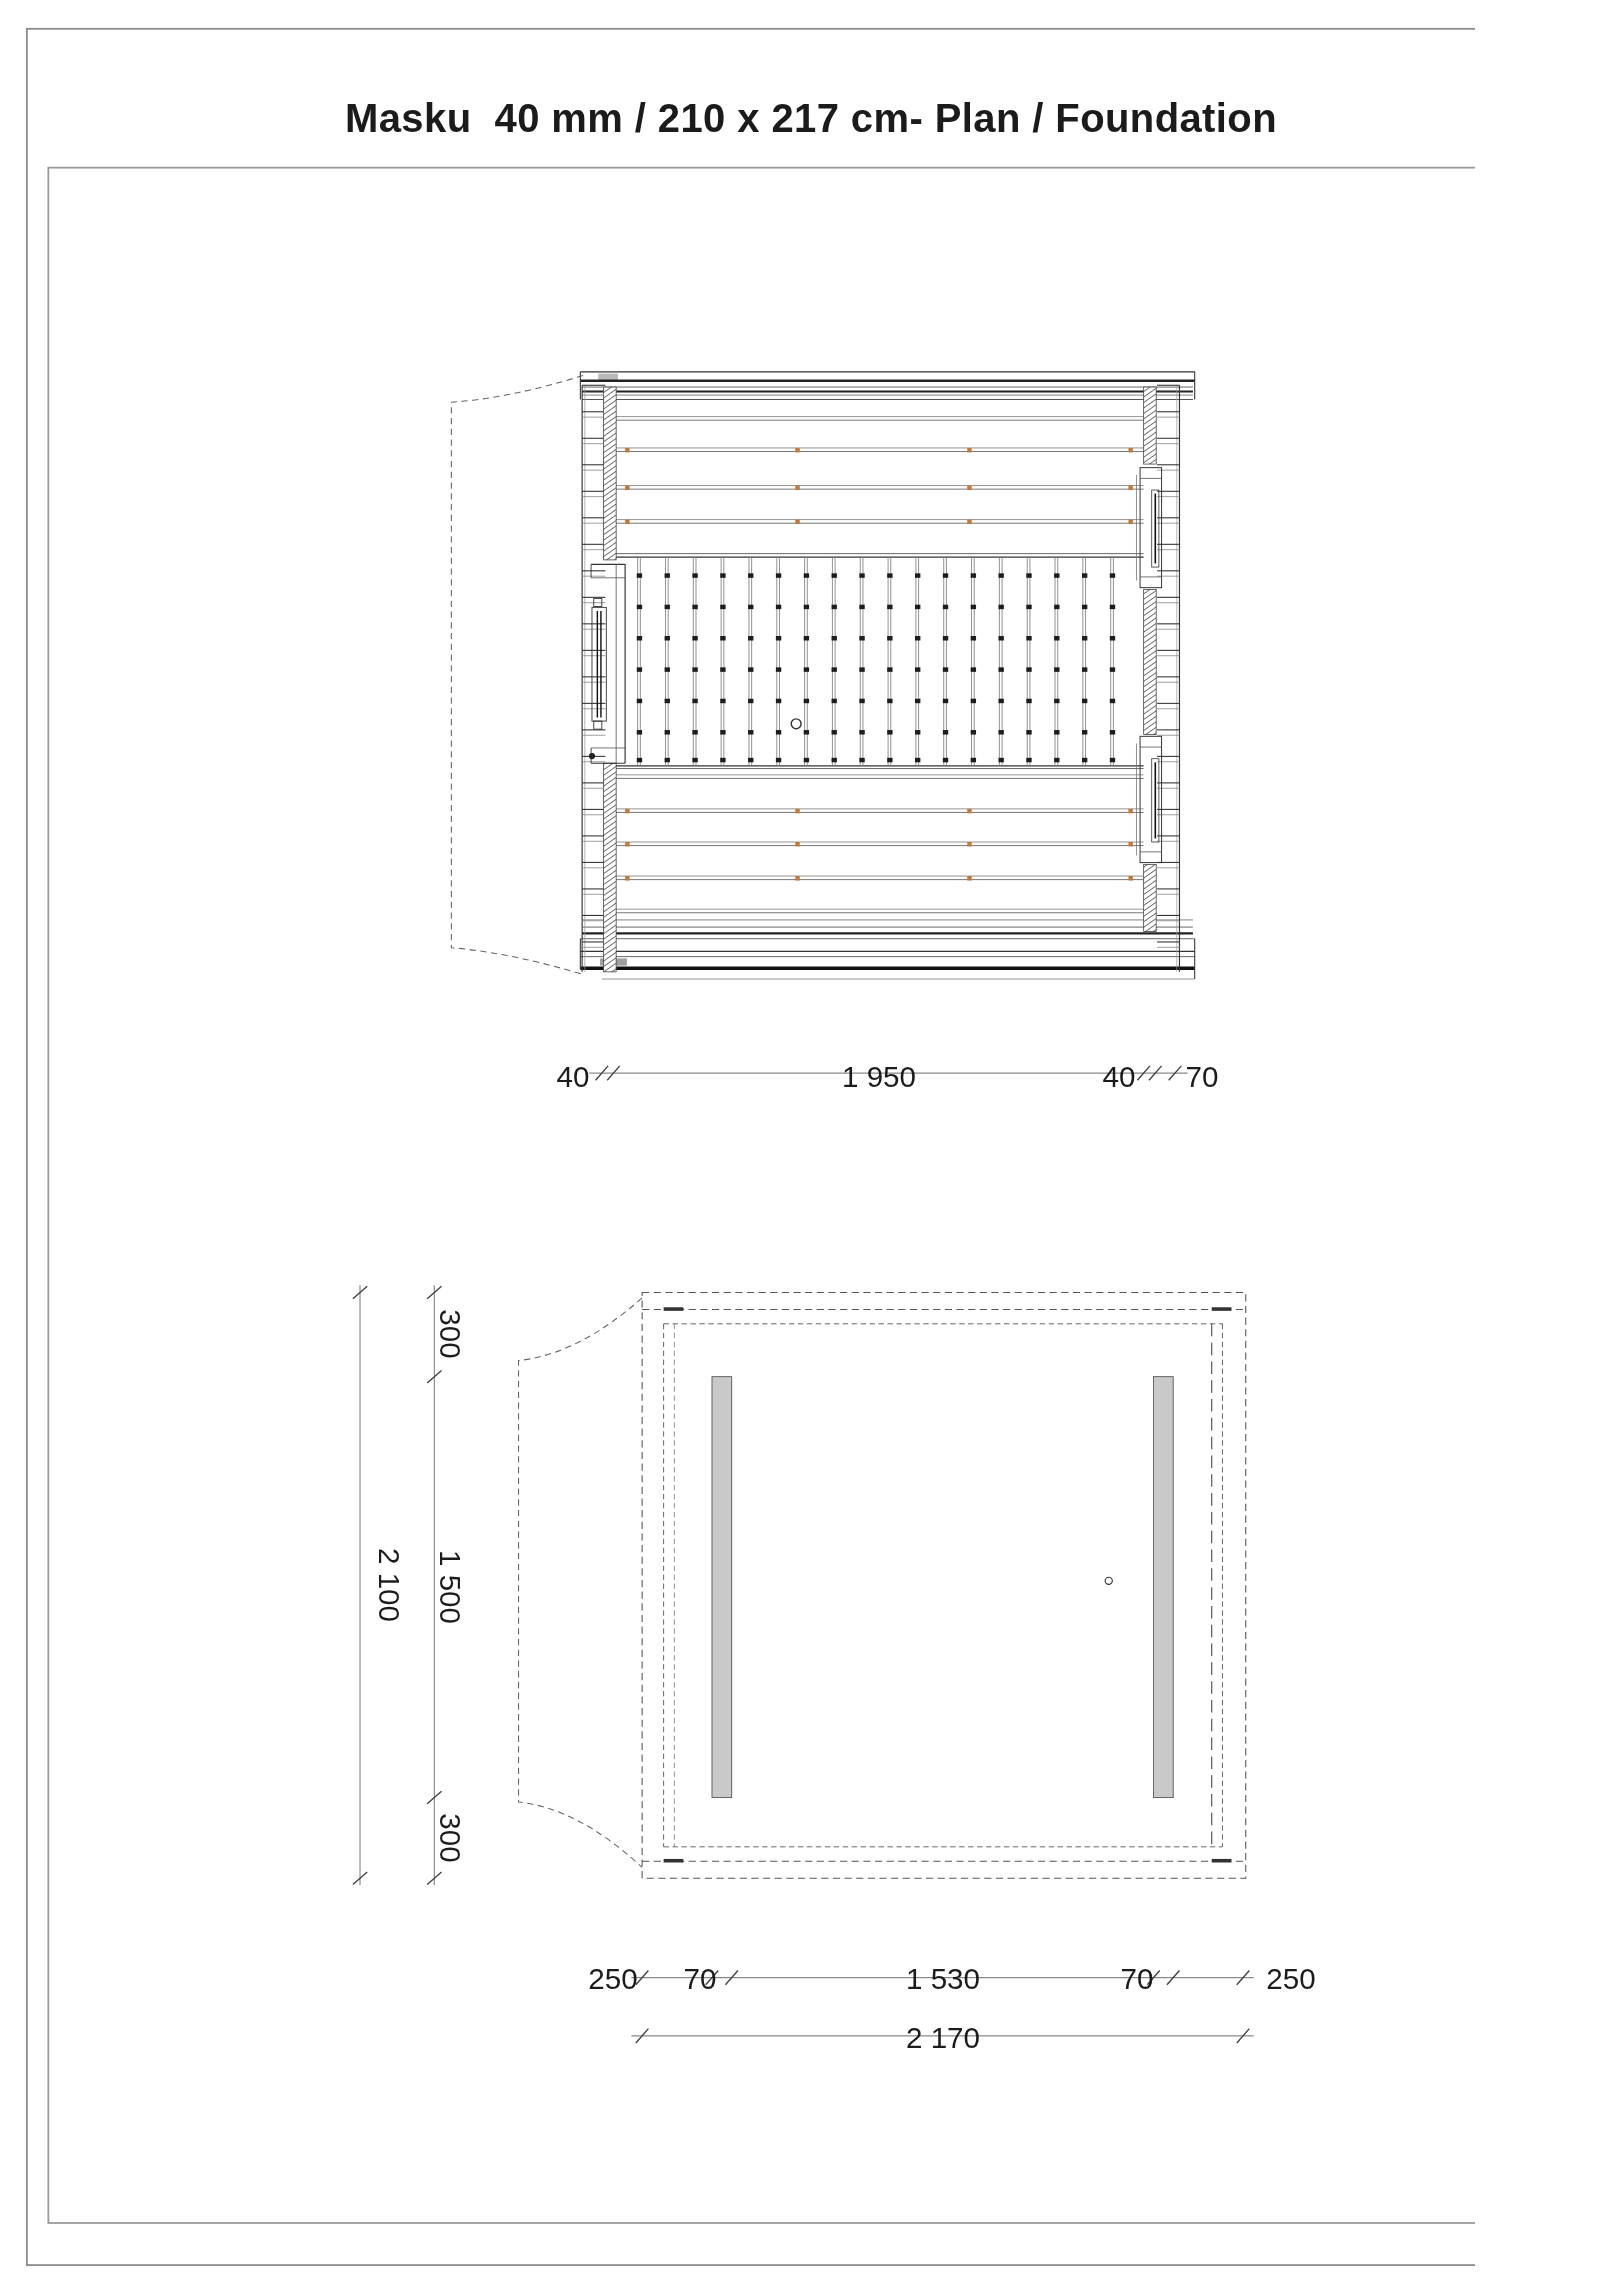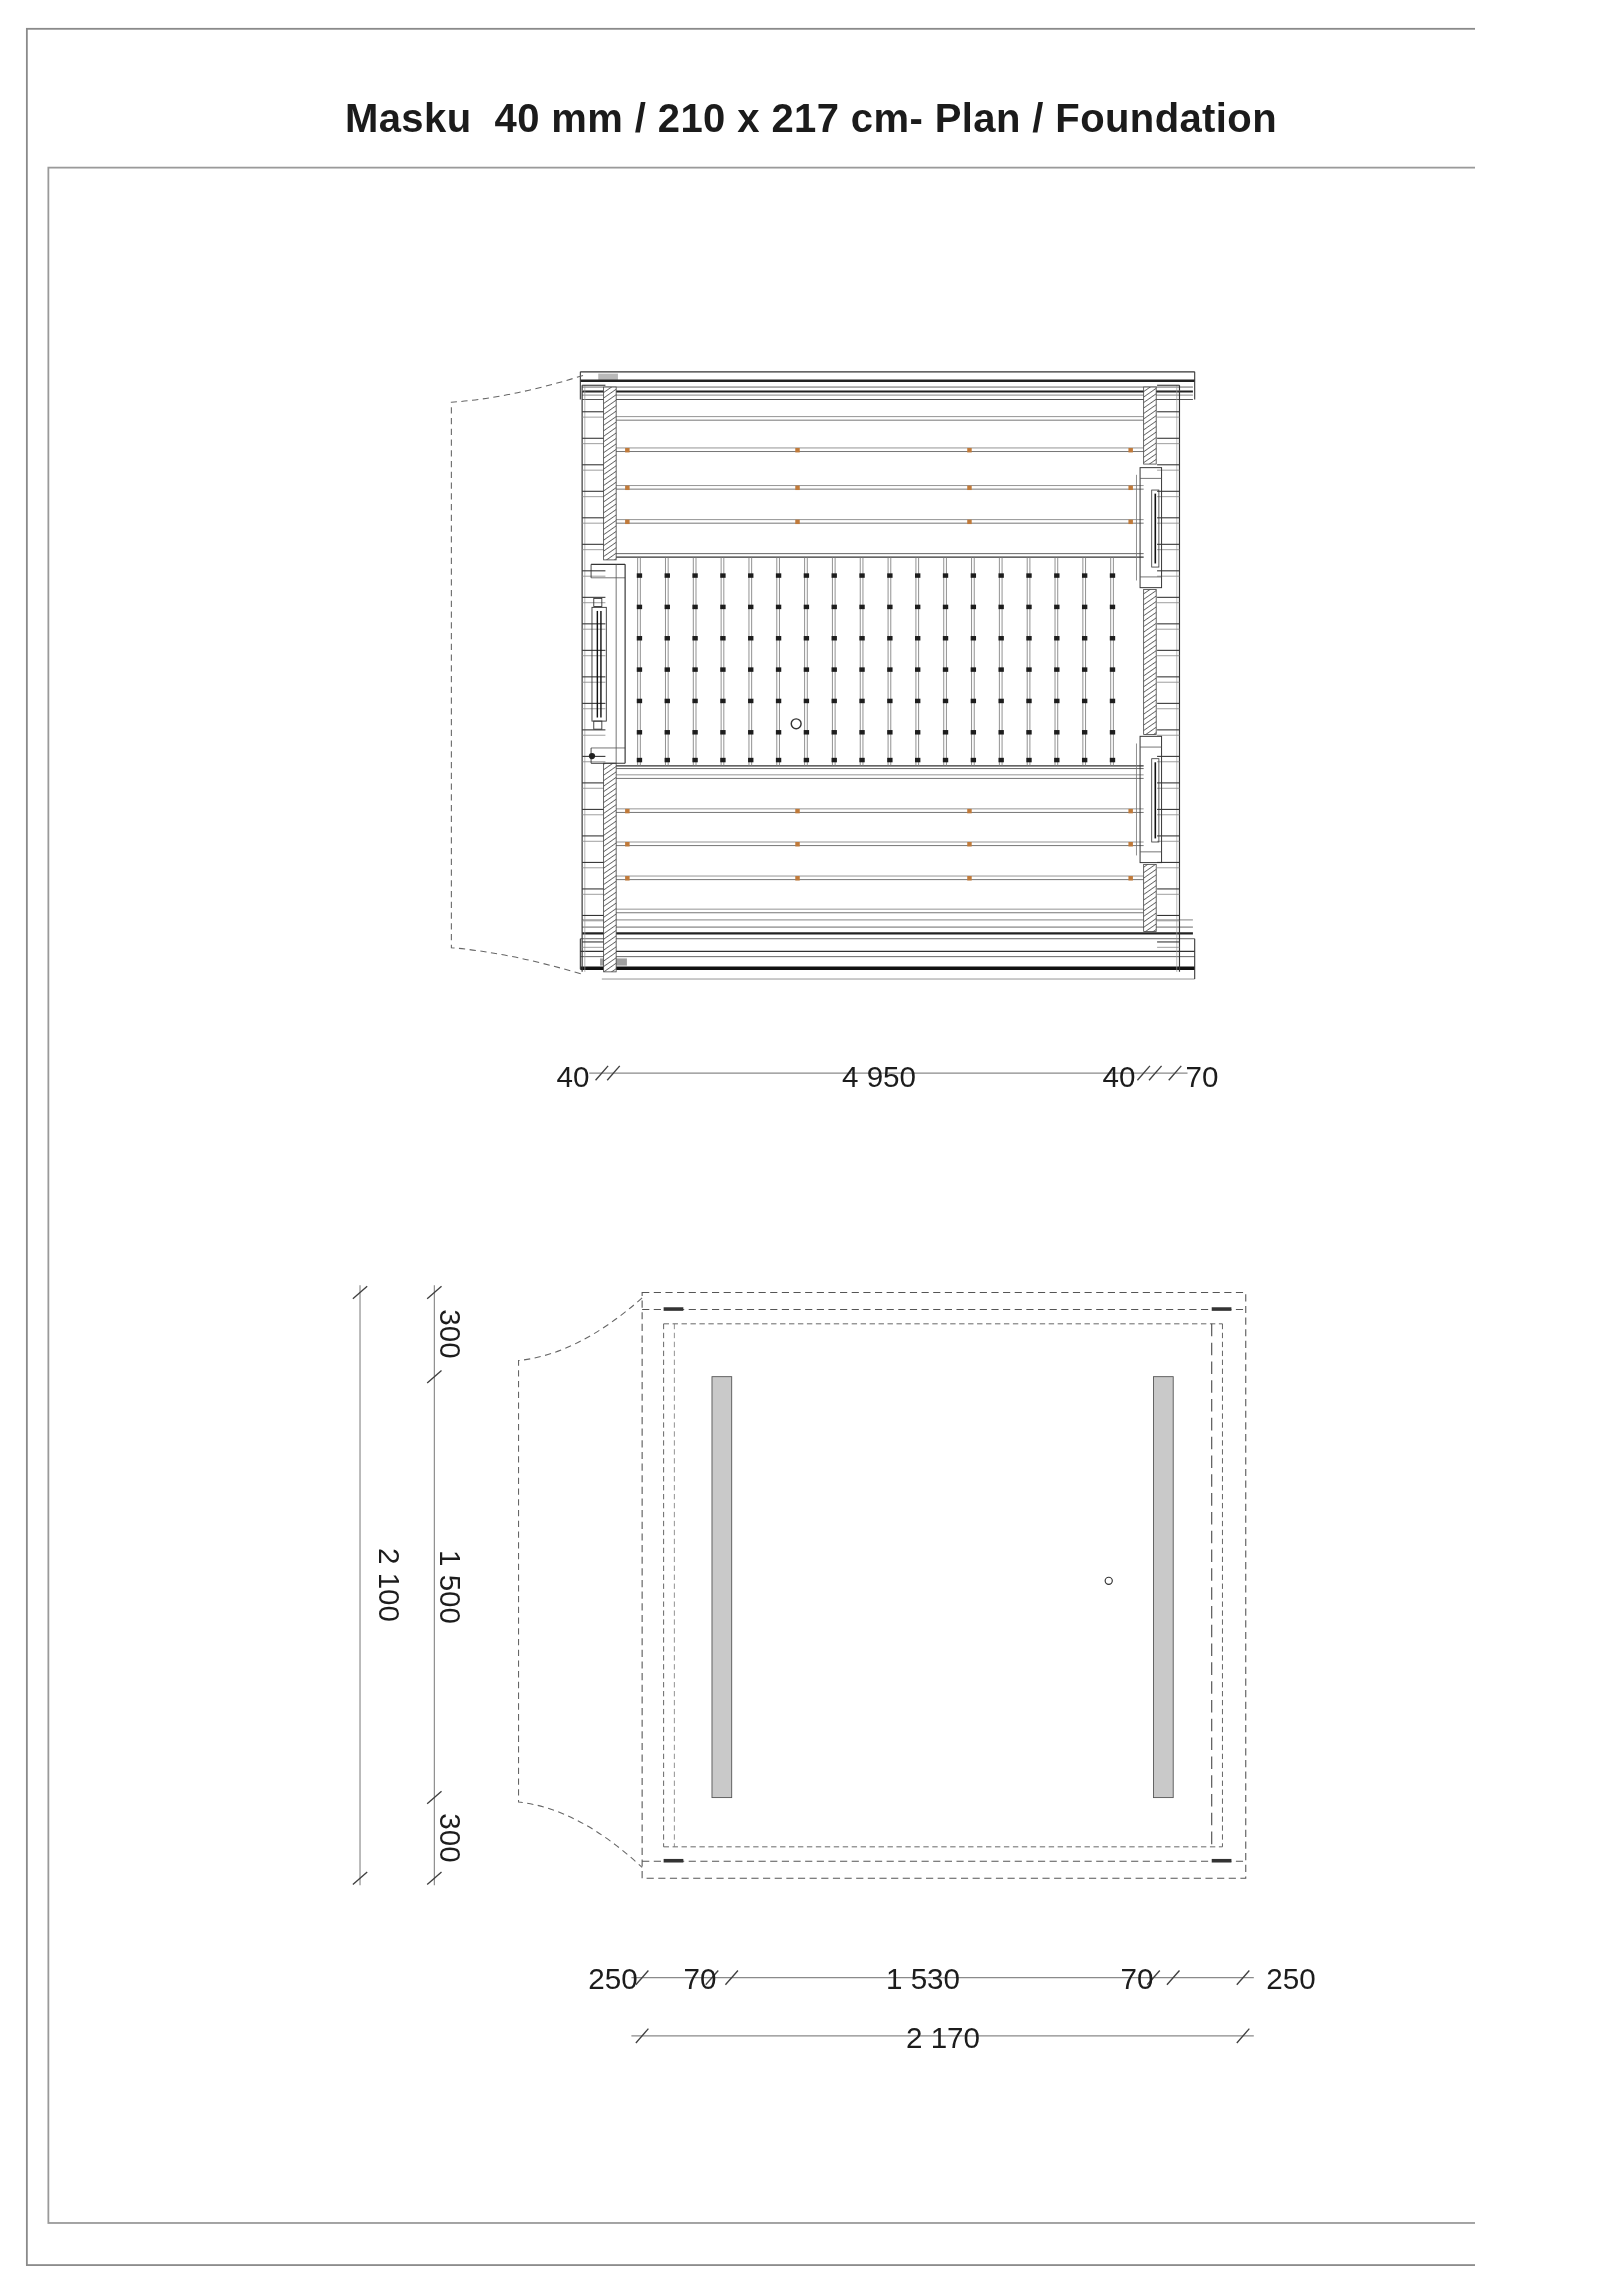--- a/index.html
+++ b/index.html
@@ -442,27 +442,27 @@
         <line x1="477" y1="1450" x2="493" y2="1436" stroke="#3f3f3f" stroke-width="1.5"></line>
         <line x1="477" y1="1544" x2="493" y2="1530" stroke="#3f3f3f" stroke-width="1.5"></line>
         <line x1="477" y1="2014" x2="493" y2="2000" stroke="#3f3f3f" stroke-width="1.5"></line>
         <line x1="477" y1="2104" x2="493" y2="2090" stroke="#3f3f3f" stroke-width="1.5"></line>
       </g>
   </svg>
 
   <div class="title">Masku  40 mm / 210 x 217 cm- Plan / Foundation</div>
 
   <div class="dim" style="left:573px;top:1068px">40</div>
-  <div class="dim" style="left:879px;top:1068px">4 950</div>
+  <div class="dim" style="left:879px;top:1068px">1 950</div>
   <div class="dim" style="left:1119px;top:1068px">40</div>
   <div class="dim" style="left:1202px;top:1068px">70</div>
 
   <div class="dim" style="left:613px;top:1970px">250</div>
   <div class="dim" style="left:700px;top:1970px">70</div>
-  <div class="dim" style="left:923px;top:1970px">1 530</div>
+  <div class="dim" style="left:943px;top:1970px">1 530</div>
   <div class="dim" style="left:1137px;top:1970px">70</div>
   <div class="dim" style="left:1291px;top:1970px">250</div>
   <div class="dim" style="left:943px;top:2029px">2 170</div>
 
   <div class="dim-rot" style="left:450px;top:1334px">300</div>
   <div class="dim-rot" style="left:450px;top:1587px">1 500</div>
   <div class="dim-rot" style="left:450px;top:1838px">300</div>
   <div class="dim-rot" style="left:389px;top:1585px">2 100</div>
 </div>
 

